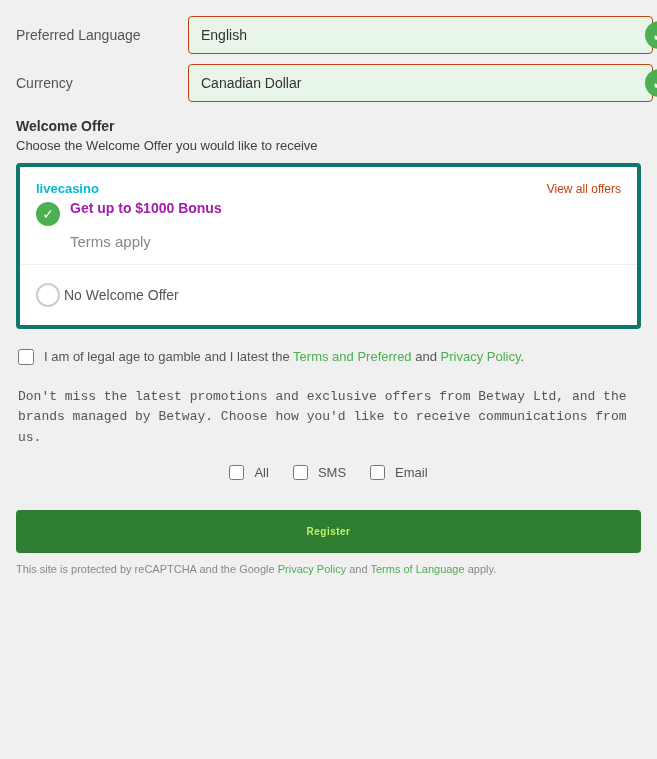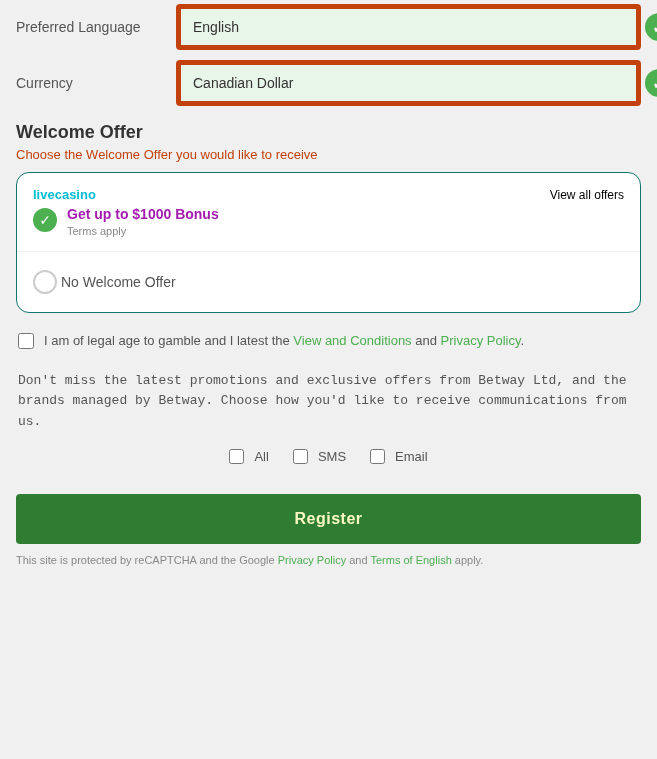--- a/index.html
+++ b/index.html
@@ -6,21 +6,21 @@
     body {
       font-family: Arial, sans-serif;
       font-size: 14px;
       background: #f0f0f0;
       color: #333;
       width: 657px;
       min-height: 759px;
     }
     .container {
       background: #f0f0f0;
-      padding: 4px 16px 20px 16px;
+      padding: 16px 16px 20px 16px;
     }
     .field-row {
       display: flex;
       align-items: center;
       margin-bottom: 10px;
       position: relative;
     }
     .field-label {
       width: 160px;
       font-size: 14px;
@@ -28,26 +28,27 @@
       flex-shrink: 0;
     }
     .field-input-wrap {
       flex: 1;
       position: relative;
     }
     .field-input {
       width: 100%;
       padding: 10px 40px 10px 12px;
       background: #e8f5e9;
-      border: 5px solid #c2410c;
+      border: 1px solid #c2410c;
       border-radius: 4px;
       font-size: 14px;
       color: #333;
       outline: none;
       appearance: none;
+      margin-left: 12px;
     }
     .check-circle {
       position: absolute;
       right: -32px;
       top: 50%;
       transform: translateY(-50%);
       width: 28px;
       height: 28px;
       background: #4caf50;
       border-radius: 50%;
@@ -57,31 +58,31 @@
       color: white;
       font-size: 16px;
       font-weight: bold;
     }
     .welcome-section {
       margin-top: 16px;
       margin-bottom: 10px;
     }
     .welcome-title {
       font-weight: bold;
-      font-size: 18px;
+      font-size: 14px;
       margin-bottom: 4px;
     }
     .welcome-subtitle {
       font-size: 13px;
-      color: #c2410c;
+      color: #404040;
     }
     .offers-card {
       background: white;
-      border: 1px solid #0f766e;
-      border-radius: 13px;
+      border: 4px solid #0f766e;
+      border-radius: 4px;
       margin-top: 10px;
       overflow: hidden;
     }
     .offer-item {
       padding: 14px 16px;
       border-bottom: 1px solid #eee;
       position: relative;
     }
     .offer-item:last-child {
       border-bottom: none;
@@ -92,21 +93,21 @@
       align-items: center;
       margin-bottom: 4px;
     }
     .offer-casino-link {
       color: #00bcd4;
       font-size: 13px;
       font-weight: bold;
       text-decoration: none;
     }
     .view-all-link {
-      color: #000000;
+      color: #c2410c;
       font-size: 12px;
       text-decoration: none;
     }
     .offer-row {
       display: flex;
       align-items: flex-start;
       gap: 10px;
     }
     .offer-check-circle {
       width: 24px;
@@ -120,23 +121,23 @@
       font-size: 14px;
       flex-shrink: 0;
       margin-top: 2px;
     }
     .offer-text {
       font-size: 14px;
       font-weight: bold;
       color: #a21caf;
     }
     .offer-terms {
-      font-size: 11px;
+      font-size: 15px;
       color: #888;
-      margin-top: 3px;
+      margin-top: 17px;
     }
     .no-offer-row {
       display: flex;
       align-items: center;
       gap: 4px;
       padding: 18px 16px;
     }
     .no-offer-circle {
       width: 24px;
       height: 24px;
@@ -205,22 +206,22 @@
       background: white;
       accent-color: #4caf50;
       cursor: pointer;
     }
     .register-btn {
       display: block;
       width: 100%;
       margin-top: 30px;
       padding: 16px;
       background: #2e7d32;
-      color: #fef9c3;
-      font-size: 16px;
+      color: #bef264;
+      font-size: 10px;
       font-weight: bold;
       border: none;
       border-radius: 4px;
       cursor: pointer;
       text-align: center;
       letter-spacing: 0.5px;
     }
     .recaptcha-text {
       margin-top: 10px;
       font-size: 11px;
@@ -276,21 +277,21 @@
 
     <div class="no-offer-row">
       <div class="no-offer-circle"></div>
       <span class="no-offer-text">No Welcome Offer</span>
     </div>
   </div>
 
   <div class="legal-row">
     <input type="checkbox" class="legal-checkbox" style="">
     <div class="legal-text">
-      <span>I am of legal age to gamble and I latest the </span><a href="#" class="legal-link">View and Conditions</a><span> and </span><a href="#" class="legal-link">Privacy Policy</a><span>.</span>
+      <span>I am of legal age to gamble and I latest the </span><a href="#" class="legal-link">Terms and Preferred</a><span> and </span><a href="#" class="legal-link">Privacy Policy</a><span>.</span>
     </div>
   </div>
 
   <div class="promo-section">
     <p class="promo-text">Don't miss the latest promotions and exclusive offers from Betway Ltd, and the brands managed by Betway. Choose how you'd like to receive communications from us.</p>
     <div class="comms-row">
       <label class="comms-option">
         <input type="checkbox" class="comms-checkbox" style="">
         <span>All</span>
       </label>
@@ -301,15 +302,15 @@
       <label class="comms-option">
         <input type="checkbox" class="comms-checkbox" style="">
         <span>Email</span>
       </label>
     </div>
   </div>
 
   <button class="register-btn">Register</button>
 
   <div class="recaptcha-text">
-    <span>This site is protected by reCAPTCHA and the Google </span><a href="#" class="recaptcha-link">Privacy Policy</a><span> and </span><a href="#" class="recaptcha-link">Terms of English</a><span> apply.</span>
+    <span>This site is protected by reCAPTCHA and the Google </span><a href="#" class="recaptcha-link">Privacy Policy</a><span> and </span><a href="#" class="recaptcha-link">Terms of Language</a><span> apply.</span>
   </div>
 </div>
 
 </body></html>

